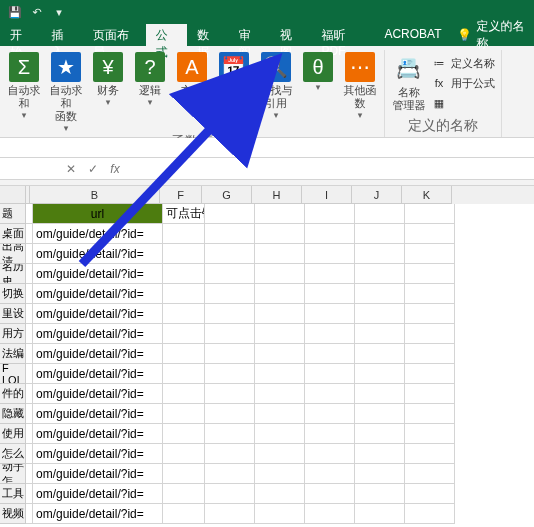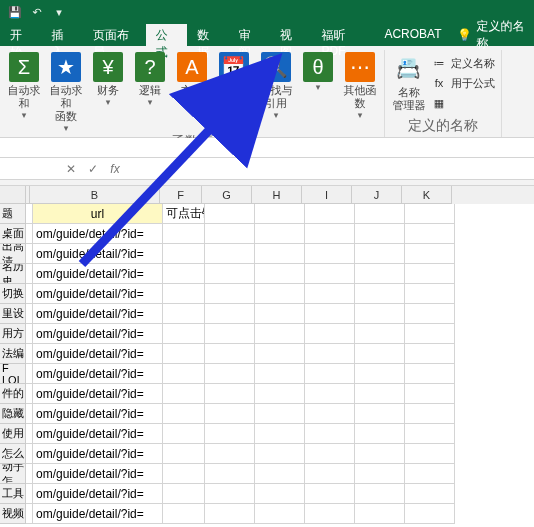--- a/index.html
+++ b/index.html
@@ -169,21 +169,21 @@
   }
   .cell {
     border-right:1px solid #d4d4d4;
     border-bottom:1px solid #d4d4d4;
     font-size:12px;
     padding: 2px 3px;
     overflow:hidden;
     white-space:nowrap;
     display:flex; align-items:center;
   }
-  .hdr-cell { background:#fef9c3; justify-content:center; }
+  .hdr-cell { background:#4d7c0f; justify-content:center; }
   
   .arrow {
     position:absolute;
     left: 72px;
     top: 46px;
     pointer-events:none;
   }
 </style>
 </head>
 <body>

